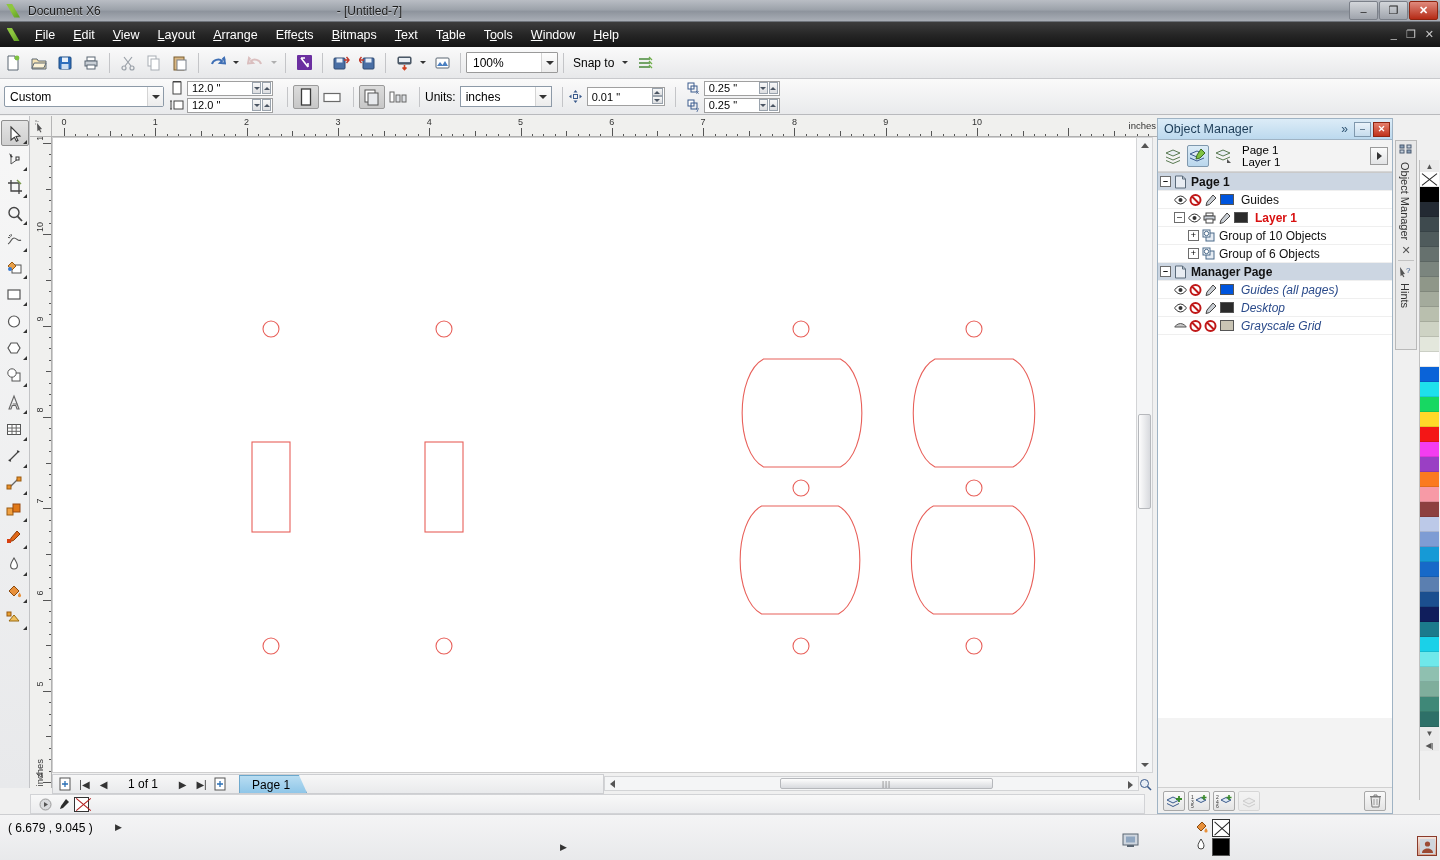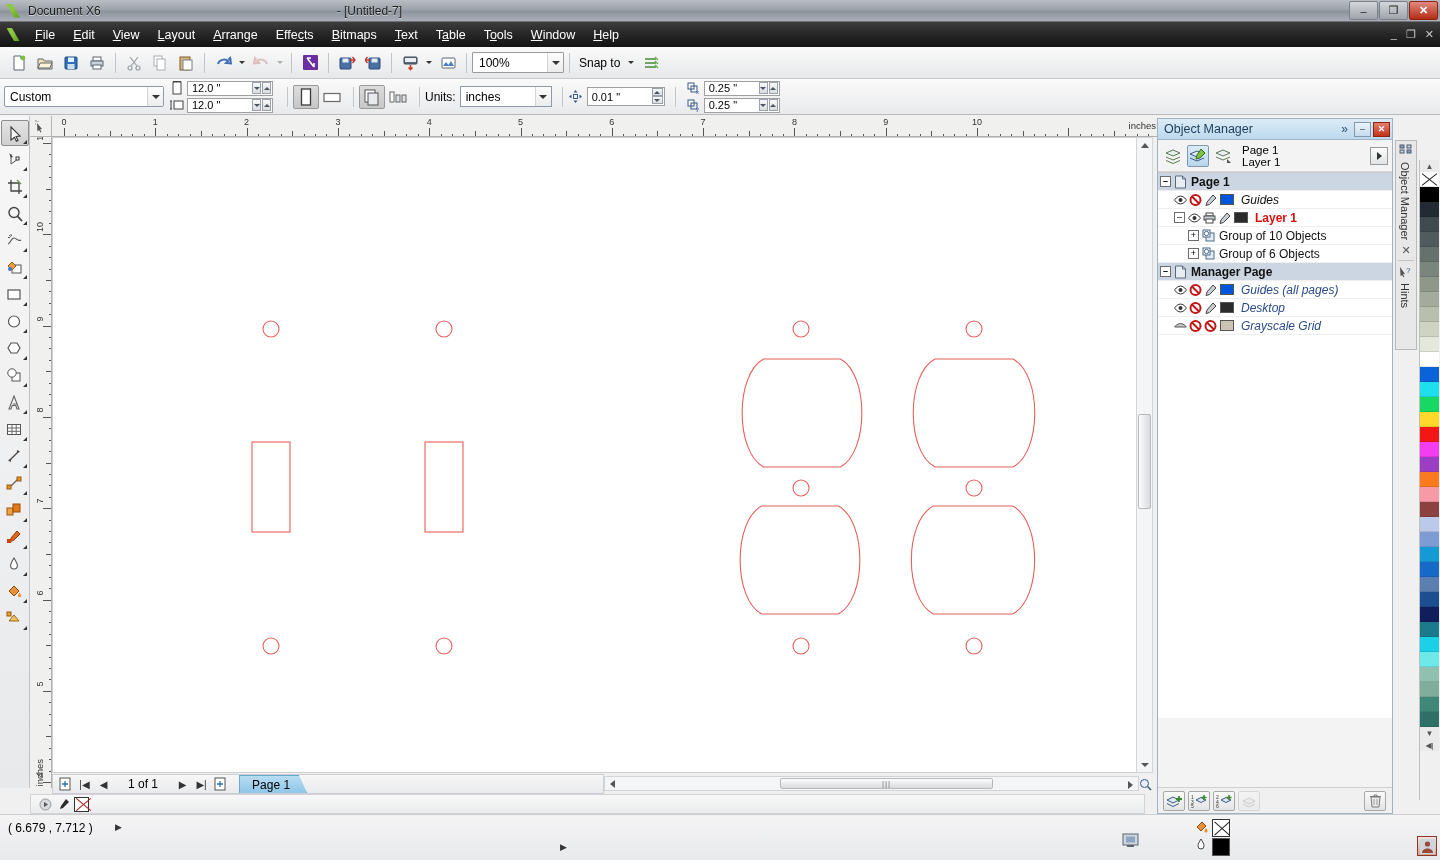--- a/index.html
+++ b/index.html
@@ -49,21 +49,21 @@
   }
   .menu-item u { text-decoration:underline; }
   .menu-ctrls { position:absolute; right:6px; display:flex; gap:9px; color:#c8c8c8; font-size:11px; }
   .menu-ctrls span { cursor:default; }
 
   
   .toolbar {
     position:absolute; left:0; top:47px; width:1440px; height:32px;
     background:linear-gradient(180deg,#fafafa,#e7e8ea);
     border-bottom:1px solid #c8c9cc;
-    display:flex; align-items:center; padding-left:6px;
+    display:flex; align-items:center; 
   }
   .tbtn {
     width:26px; height:24px; display:flex; align-items:center; justify-content:center;
     border:1px solid transparent; border-radius:2px;
   }
   .tsep { width:1px; height:20px; background:#c4c5c8; margin:0 5px; }
   .tb-combo {
     height:21px; border:1px solid #9a9a9a; background:#fff; display:flex; align-items:center;
     padding-left:6px; font-size:12px; border-radius:1px;
   }
@@ -990,21 +990,21 @@
     </div>
     <div style="width:16px;height:16px;margin-left:2px;display:flex;align-items:center;justify-content:center;">
       <svg width="13" height="13" viewBox="0 0 13 13">
           <path d="M9 1l3 3-6 6-3 1 1-3z" fill="#2b2b2b"></path>
         </svg>
     </div>
     <div class="nofill-sw" style="margin-left:3px"></div>
   </div>
 
   <div class="statusbar">
-    <span class="coords">( 6.679 , 7.712 )</span>
+    <span class="coords">( 6.679 , 9.045 )</span>
     <span class="st-arrow" style="font-size:9px;color:#333;">▶</span>
     <span style="position:absolute;left:560px;top:27px;font-size:9px;color:#333;">▶</span>
     <div style="position:absolute;left:1122px;top:18px;width:18px;height:16px;">
       <svg width="17" height="15" viewBox="0 0 17 15">
           <rect x="1" y="1" width="15" height="11" fill="#cfd6df" stroke="#5a6673"></rect>
           <rect x="4" y="3.5" width="9" height="6" fill="#8fa6c0"></rect>
           <rect x="5" y="12" width="7" height="2" fill="#5a6673"></rect>
         </svg>
     </div>
     <div class="st-fillout">
@@ -1087,21 +1087,21 @@
               <circle cx="6.5" cy="5" r="2" fill="#333"></circle>
             </svg></span>
           <span class="pr"><svg width="13" height="12" viewBox="0 0 13 12">
               <circle cx="6.5" cy="6" r="5" fill="none" stroke="#c01818" stroke-width="2"></circle>
               <path d="M3 2.5l7 7" stroke="#c01818" stroke-width="2"></path>
             </svg></span>
           <span class="pen"><svg width="13" height="12" viewBox="0 0 13 12">
               <path d="M9 1l3 3-6.5 6.5L2 11.5 3 8z" fill="#c9ced4" stroke="#444"></path>
             </svg></span>
           <span class="clrchip" style="background:#0055dd"></span>
-          <span style="font-style:italic;color:#111;font-weight:normal;">Guides</span>
+          <span style="color:#111;font-weight:normal;">Guides</span>
         </div>
         <div class="trow">
           <span style="display:inline-block;width:14px"></span>
           <span class="expander">–</span>
           <span class="eye"><svg width="13" height="10" viewBox="0 0 13 10">
               <path d="M.6 5S3 1 6.5 1 12.4 5 12.4 5 10 9 6.5 9 .6 5 .6 5z" fill="#fff" stroke="#333"></path>
               <circle cx="6.5" cy="5" r="2" fill="#333"></circle>
             </svg></span>
           <span class="pr"><svg width="13" height="12" viewBox="0 0 13 12">
               <rect x="3" y="1" width="7" height="3" fill="#fff" stroke="#444"></rect>

